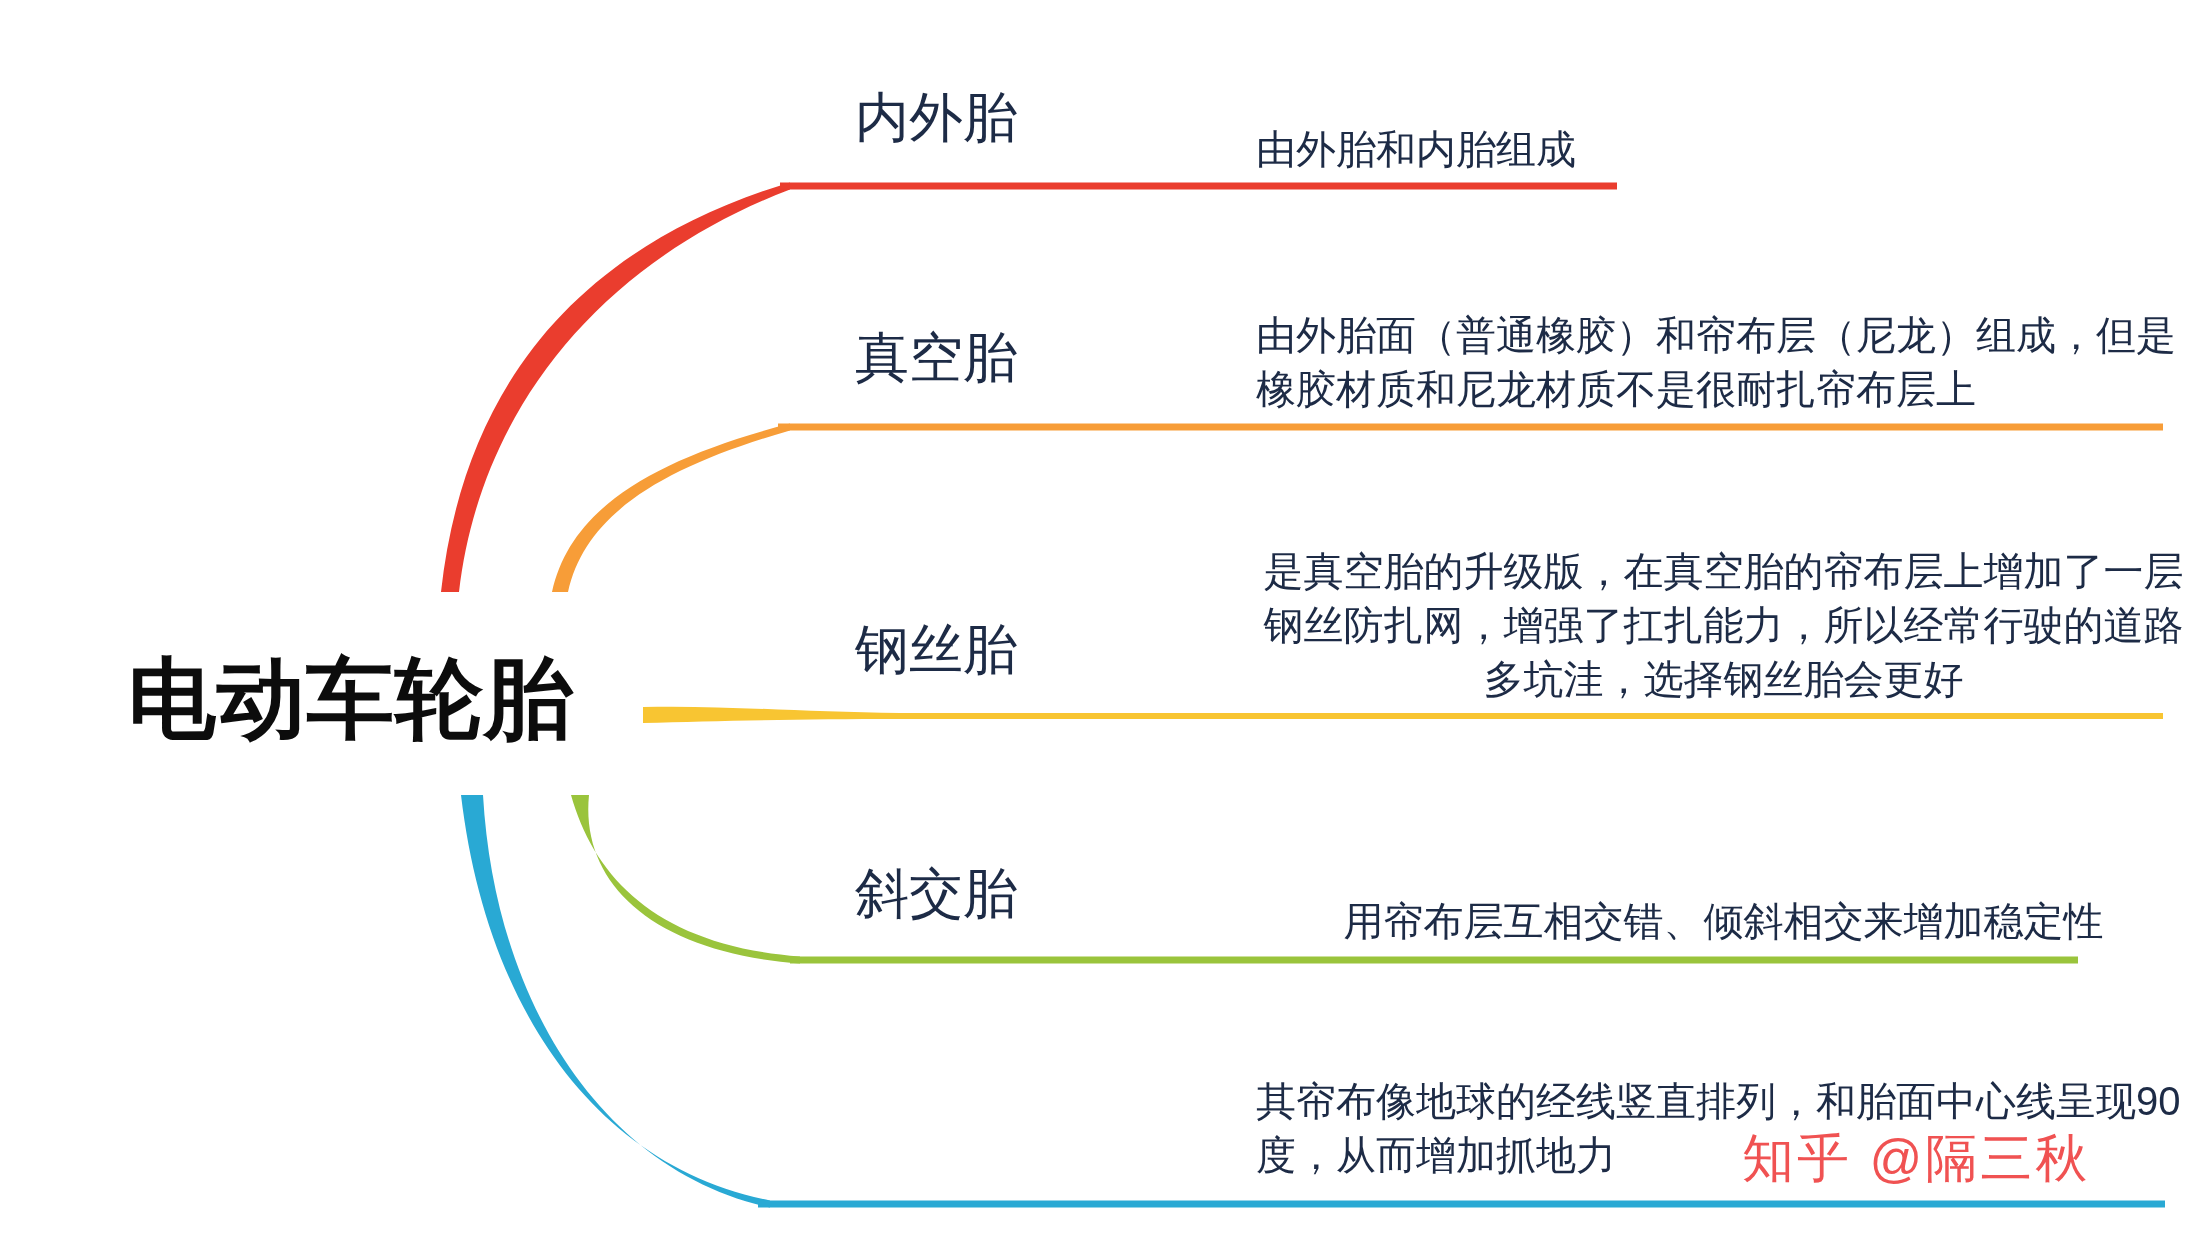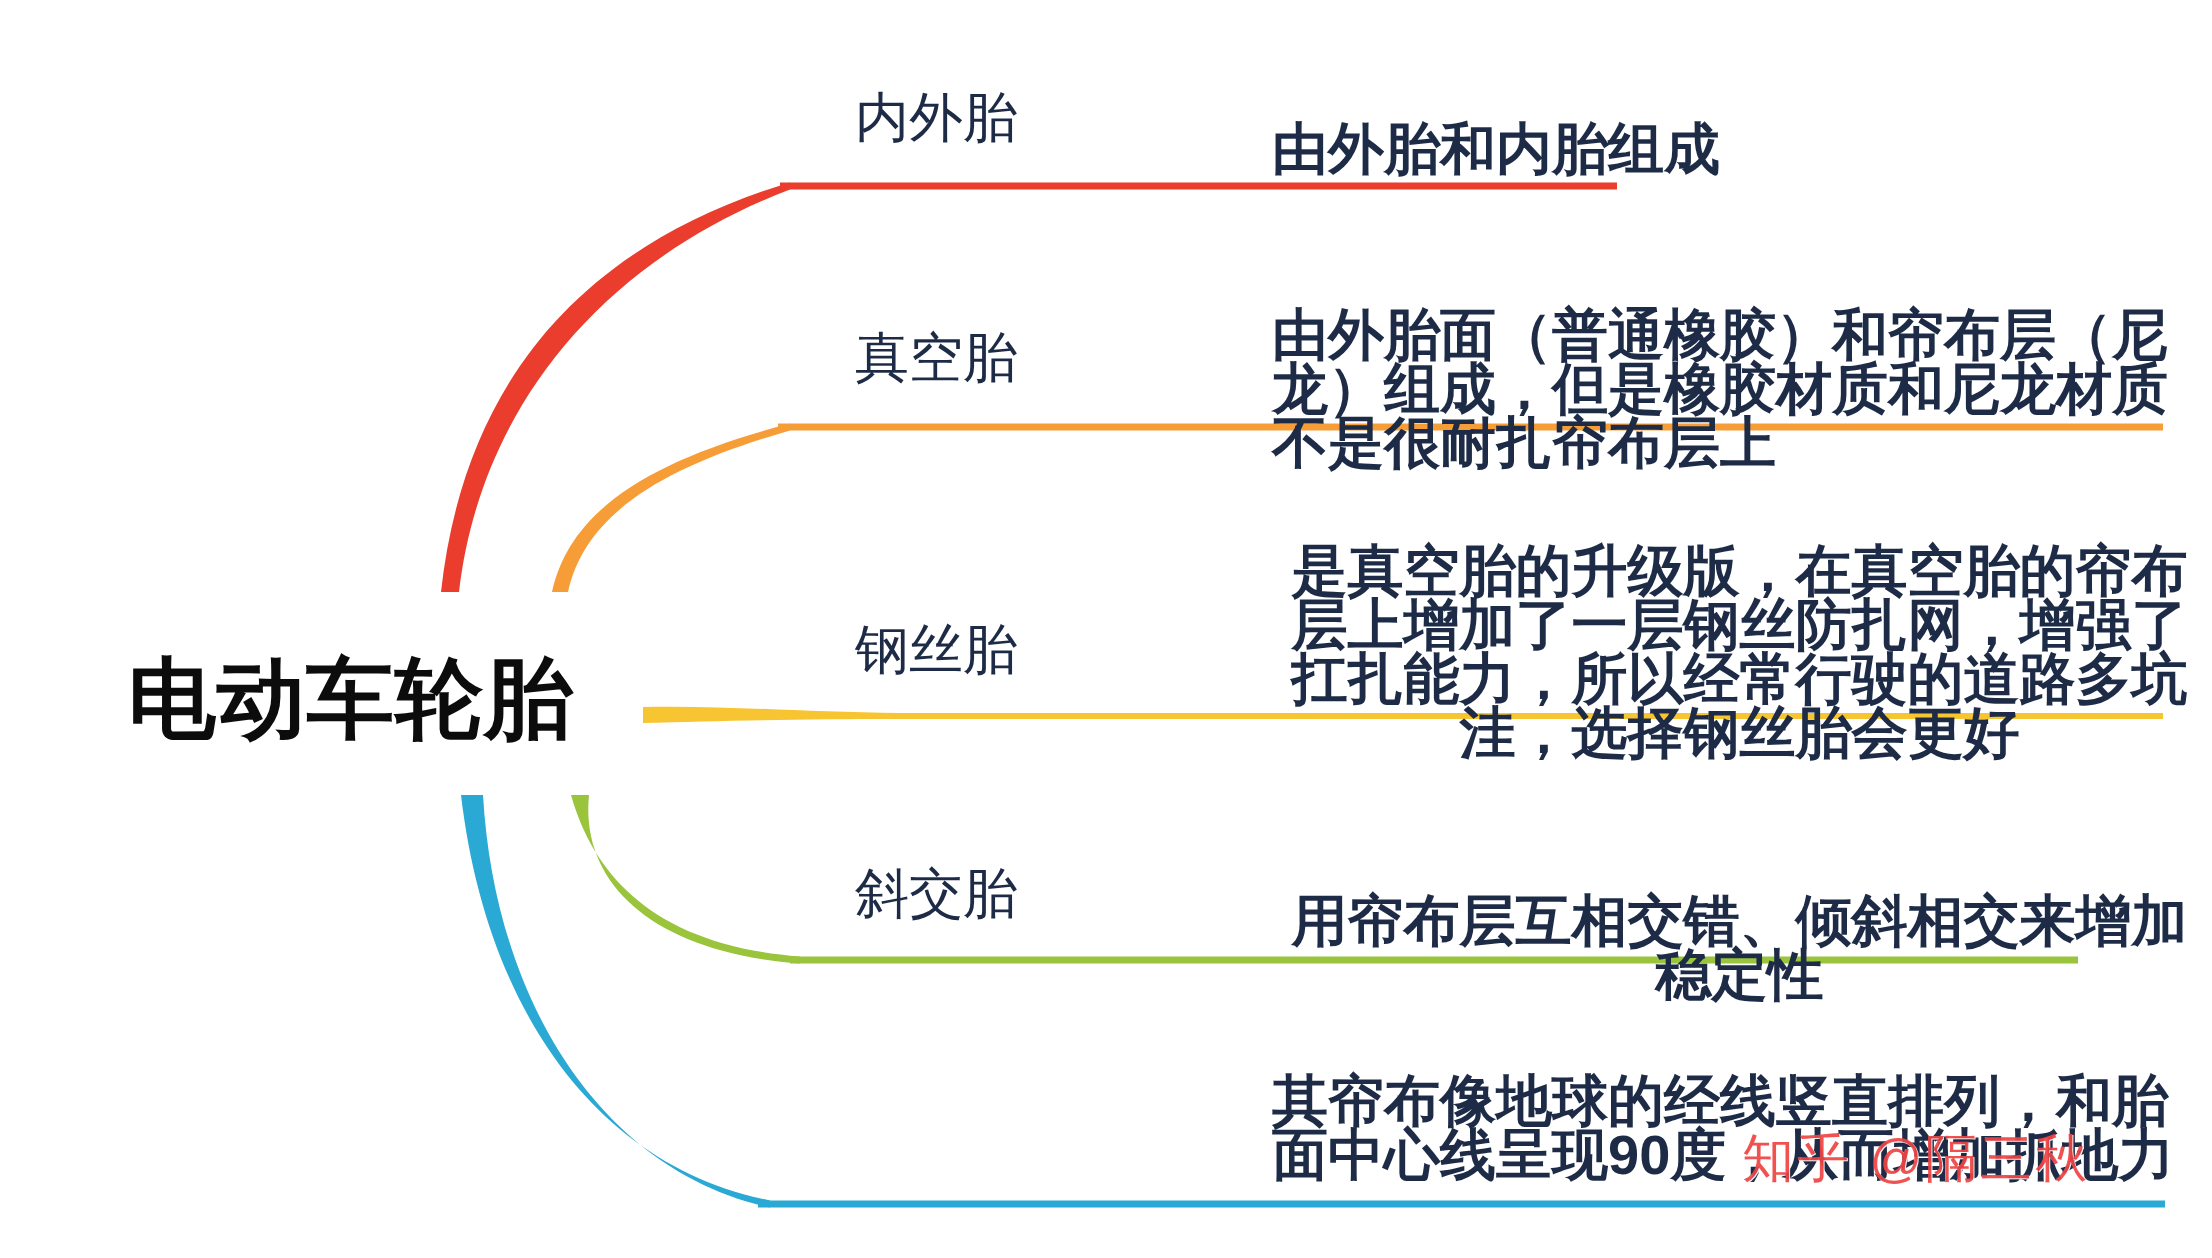--- a/index.html
+++ b/index.html
@@ -32,26 +32,25 @@
     left: 855px;
     font-size: 54px;
     font-weight: 400;
     color: #1d2b46;
     white-space: nowrap;
   }
   .branch-desc {
     position: absolute;
     left: 1256px;
     width: 935px;
-    font-size: 56px;
+    font-size: 40px;
     line-height: 54px;
-    font-weight: 700;
+    font-weight: 400;
     color: #1d2b46;
     text-align: left;
-    margin-left: 16px;
   }
   #label-1 { top: 82px; }
   #label-2 { top: 322px; }
   #label-3 { top: 614px; }
   #label-4 { top: 858px; }
   #label-5 { top: 1096px; }
   #desc-1 { top: 122px; }
   #desc-2 { top: 308px; }
   #desc-3 { top: 544px; text-align: center; }
   #desc-4 { top: 894px; text-align: center; }

